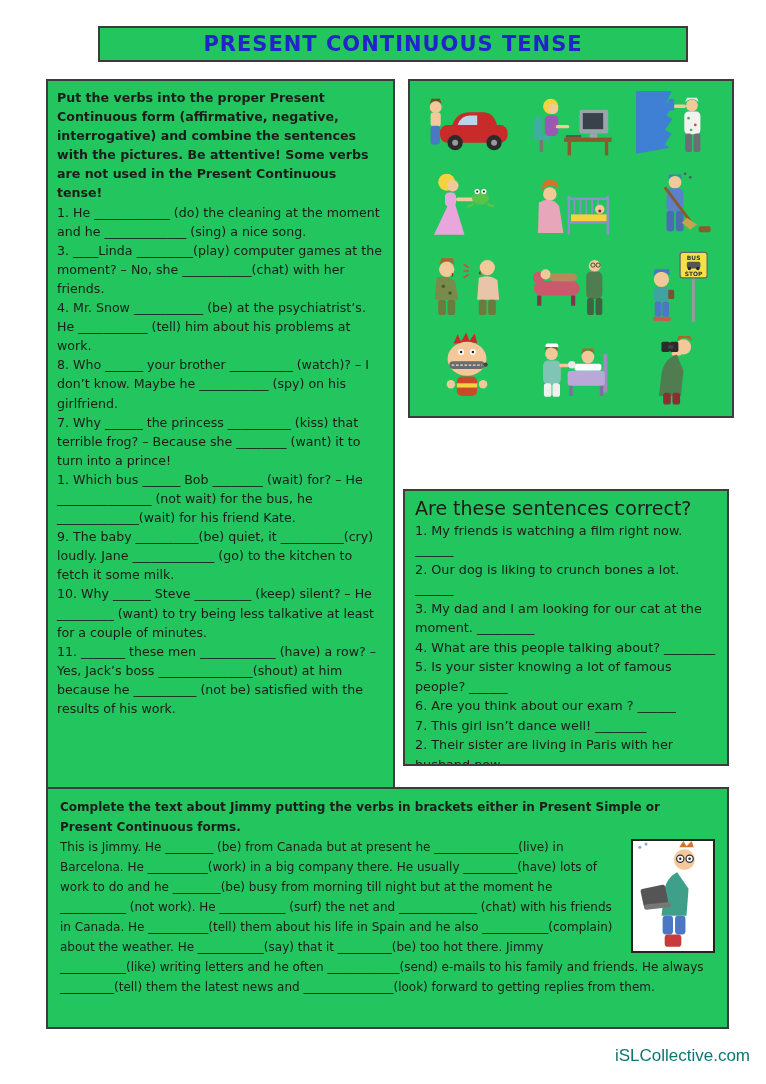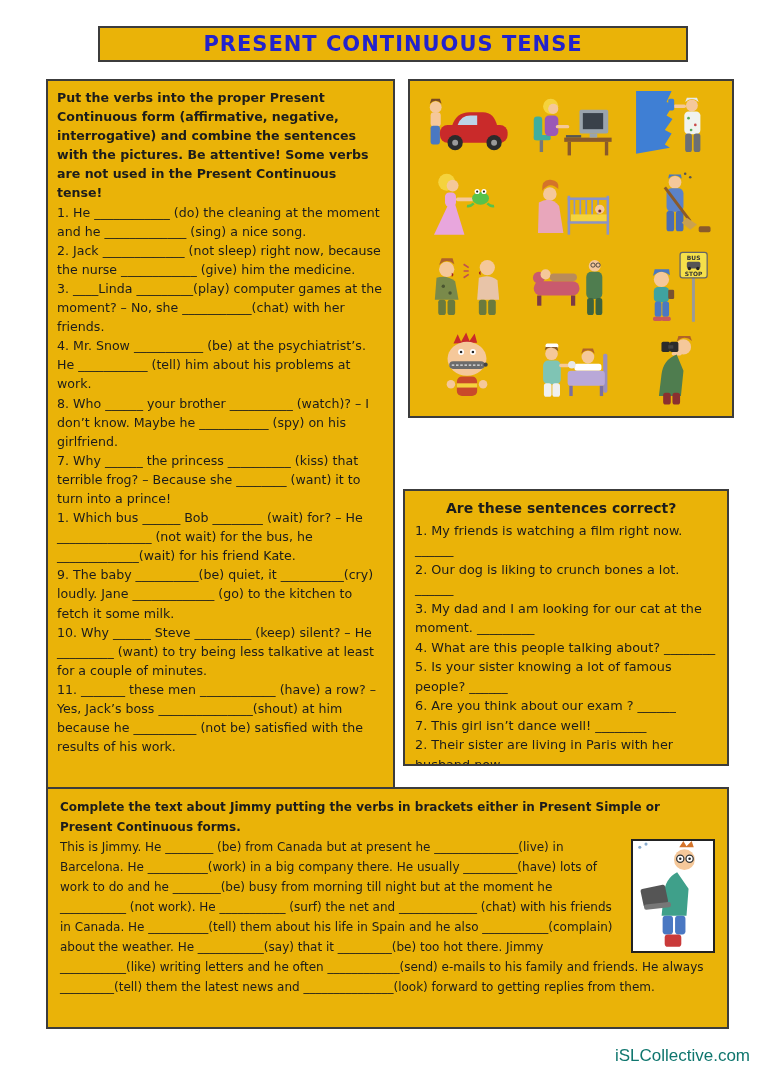--- a/index.html
+++ b/index.html
@@ -1,39 +1,39 @@
 <!DOCTYPE html>
 <html><head>
 <meta charset="utf-8">
 <style>
   html,body{margin:0;padding:0;}
   body{
     width:766px;height:1084px;position:relative;background:#ffffff;
     font-family:"DejaVu Sans",sans-serif;color:#1c1c1c;
   }
-  .box{position:absolute;background:#eab308;border:2px solid #3c3c3c;box-sizing:border-box;}
+  .box{position:absolute;background:#22c55e;border:2px solid #3c3c3c;box-sizing:border-box;}
 
   #title-box{left:98px;top:26px;width:590px;height:36px;
     display:flex;align-items:center;justify-content:center;}
   #title-box .title{font-size:21px;font-weight:bold;color:#2323cc;letter-spacing:1px;}
 
   #ex1-box{left:46px;top:79px;width:349px;height:877px;padding:7px 9px;
     font-size:12.6px;line-height:19.1px;overflow:hidden;}
   #ex1-box .instructions{font-weight:bold;}
   .ex-item{margin:0;}
 
   #pics-box{left:408px;top:79px;width:326px;height:339px;padding:5px;border-width:2px;}
   #pics-grid{display:grid;width:100%;height:100%;
     grid-template-columns:repeat(3,1fr);grid-template-rows:repeat(4,1fr);}
   .pic-cell{display:flex;align-items:center;justify-content:center;overflow:hidden;}
   .pic-cell svg{width:100%;height:100%;}
 
   #ex2-box{left:403px;top:489px;width:326px;height:277px;padding:8px 10px;
     font-size:12.8px;line-height:19.5px;overflow:hidden;}
-  #ex2-box .heading{font-weight:bold;font-size:14px;margin-bottom:2px;margin-left:31px;}
+  #ex2-box .heading{font-weight:normal;font-size:19px;margin-bottom:2px;}
 
   #ex3-box{left:46px;top:787px;width:683px;height:242px;padding:8px 12px;
     font-size:12px;line-height:20px;overflow:hidden;}
   #ex3-box .instructions{font-weight:bold;}
   #jimmy-box{float:right;width:80px;height:110px;border:2px solid #222;
     margin:2px 0 4px 10px;background:#fff;}
   #jimmy-box svg{width:100%;height:100%;}
 
   #watermark{position:absolute;right:16px;top:1046px;
     font-family:"Liberation Sans",sans-serif;font-size:17px;color:#0f766e;}
@@ -41,21 +41,20 @@
 </head>
 <body>
 
 <div class="box" id="title-box">
   <span class="title">PRESENT CONTINUOUS TENSE</span>
 </div>
 
 <div class="box" id="ex1-box">
   <div class="instructions">Put the verbs into the proper Present Continuous form (affirmative, negative, interrogative) and combine the sentences with the pictures. Be attentive! Some verbs are not used in the Present Continuous tense!</div>
   <div class="ex-item">1. He ____________ (do) the cleaning at the moment and he _____________ (sing) a nice song.</div>
-  <div class="ex-item">2. Jack _____________ (not sleep) right now, because the nurse ____________ (give) him the medicine.</div>
   <div class="ex-item">3. ____Linda _________(play) computer games at the moment? – No, she ___________(chat) with her friends.</div>
   <div class="ex-item">4. Mr. Snow ___________ (be) at the psychiatrist’s. He ___________ (tell) him about his problems at work.</div>
   <div class="ex-item">8. Who ______ your brother __________ (watch)? – I don’t know. Maybe he ___________ (spy) on his girlfriend.</div>
   <div class="ex-item">7. Why ______ the princess __________ (kiss) that terrible frog? – Because she ________ (want) it to turn into a prince!</div>
   <div class="ex-item">1. Which bus ______ Bob ________ (wait) for? – He _______________ (not wait) for the bus, he _____________(wait) for his friend Kate.</div>
   <div class="ex-item">9. The baby __________(be) quiet, it __________(cry) loudly. Jane _____________ (go) to the kitchen to fetch it some milk.</div>
   <div class="ex-item">10. Why ______ Steve _________ (keep) silent? – He _________ (want) to try being less talkative at least for a couple of minutes.</div>
   <div class="ex-item">11. _______ these men ____________ (have) a row? – Yes, Jack’s boss _______________(shout) at him because he __________ (not be) satisfied with the results of his work.</div>
 
 </div>

